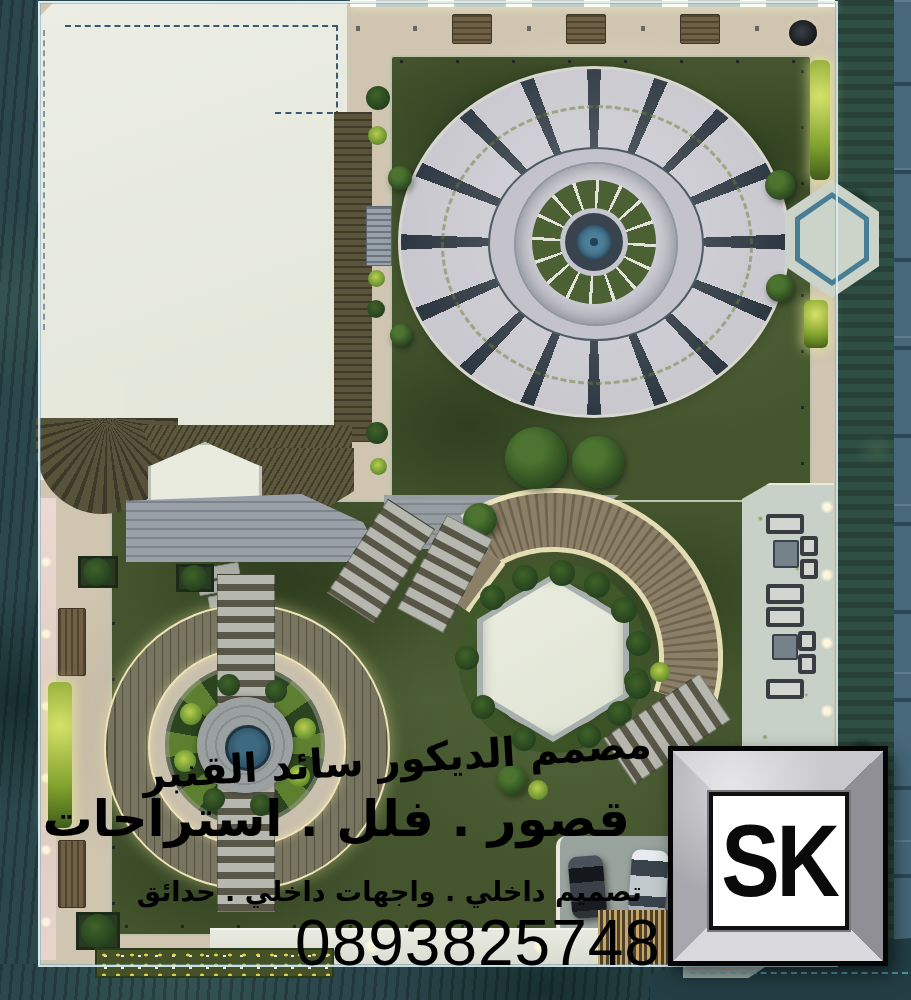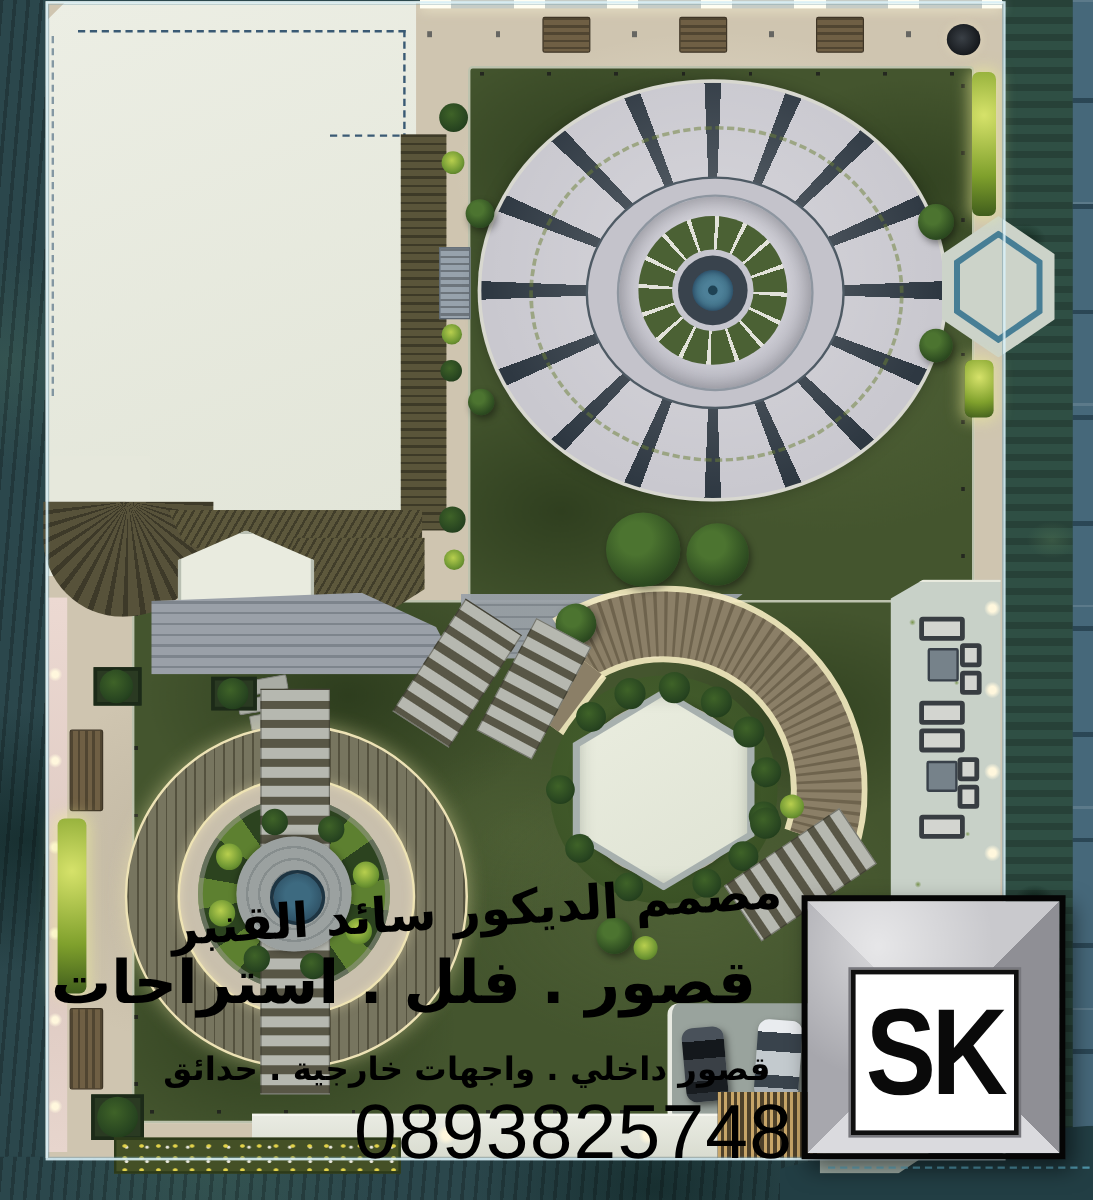--- a/index.html
+++ b/index.html
@@ -58,21 +58,21 @@
   .dots-h{background:repeating-linear-gradient(90deg,#1c1c1c 0 3px, transparent 3px 56px);opacity:.8;}
   .dots-v{background:repeating-linear-gradient(180deg,#1c1c1c 0 3px, transparent 3px 56px);opacity:.8;}
   
   .wm{color:#000;font-family:"DejaVu Sans",sans-serif;white-space:nowrap;}
   
   #sk-logo{left:668px;top:746px;width:220px;height:220px;border:5px solid #050505;box-sizing:border-box;
     background:conic-gradient(from 45deg at 50% 50%, #8f8f95 0 90deg, #dadade 90deg 180deg, #a7a7ad 180deg 270deg, #c9c9cd 270deg 360deg);
     box-shadow:6px 8px 18px rgba(0,0,0,.55);}
   #sk-logo .shine{position:absolute;inset:0;background:radial-gradient(at 28% 18%, rgba(255,255,255,.55), transparent 45%);}
   #sk-inner{position:absolute;left:36px;top:41px;width:140px;height:138px;background:#fff;border:4px solid #101010;
-    box-sizing:border-box;display:flex;align-items:center;justify-content:center;box-shadow:0 0 0 2px #77777d;margin-top:16px;}
+    box-sizing:border-box;display:flex;align-items:center;justify-content:center;box-shadow:0 0 0 2px #77777d;}
   #sk-inner span{font:600 102px/1 "Liberation Sans",sans-serif;color:#0a0a0a;transform:scaleX(.86);letter-spacing:-4px;}
 </style>
 </head>
 <body>
 
 <div id="canvas">
 
   <div class="abs teal-tex" style="left:0;top:0;width:38px;height:1000px;"></div>
   <div class="abs hedge-tex" style="left:836px;top:0;width:58px;height:1000px;"></div>
   <div class="abs panel-tex" style="left:894px;top:0;width:17px;height:1000px;"></div>
@@ -301,21 +301,21 @@
   <div class="abs" style="left:683px;top:938px;width:126px;height:40px;
        background:#b9c6bb;clip-path:polygon(0 34%, 100% 0, 52% 100%, 0 100%);opacity:.85;"></div>
   <div class="abs" style="left:690px;top:972px;width:218px;height:0;
        border-top:2px dashed #5fb2cc;opacity:.75;"></div>
 
   <div class="abs" style="left:38px;top:1px;width:796px;height:962px;
        border:2px solid rgba(215,238,246,.9);box-shadow:inset 0 0 0 1px rgba(120,160,175,.5);pointer-events:none;"></div>
 
   <div class="abs wm" dir="rtl" style="right:259px;top:736px;font-size:40px;font-weight:600;transform:rotate(-3.5deg);">مصمم الديكور سائد القنبر</div>
   <div class="abs wm" dir="rtl" style="right:281px;top:790px;font-size:50px;font-weight:700;">قصور . فلل . استراحات</div>
-  <div class="abs wm" dir="rtl" style="right:269px;top:876px;font-size:27px;font-weight:700;">قصور داخلي . واجهات خارجية . حدائق</div>
+  <div class="abs wm" dir="rtl" style="right:269px;top:876px;font-size:27px;font-weight:700;">تصميم داخلي . واجهات داخلي . حدائق</div>
   <div class="abs wm" style="left:295px;top:906px;font-size:64px;font-weight:400;font-family:'Liberation Sans',sans-serif;letter-spacing:1px;">0893825748</div>
 
   <div class="abs" id="sk-logo">
     <div class="shine"></div>
     <div id="sk-inner">
       <span>SK</span>
     </div>
   </div>
 
 </div>

